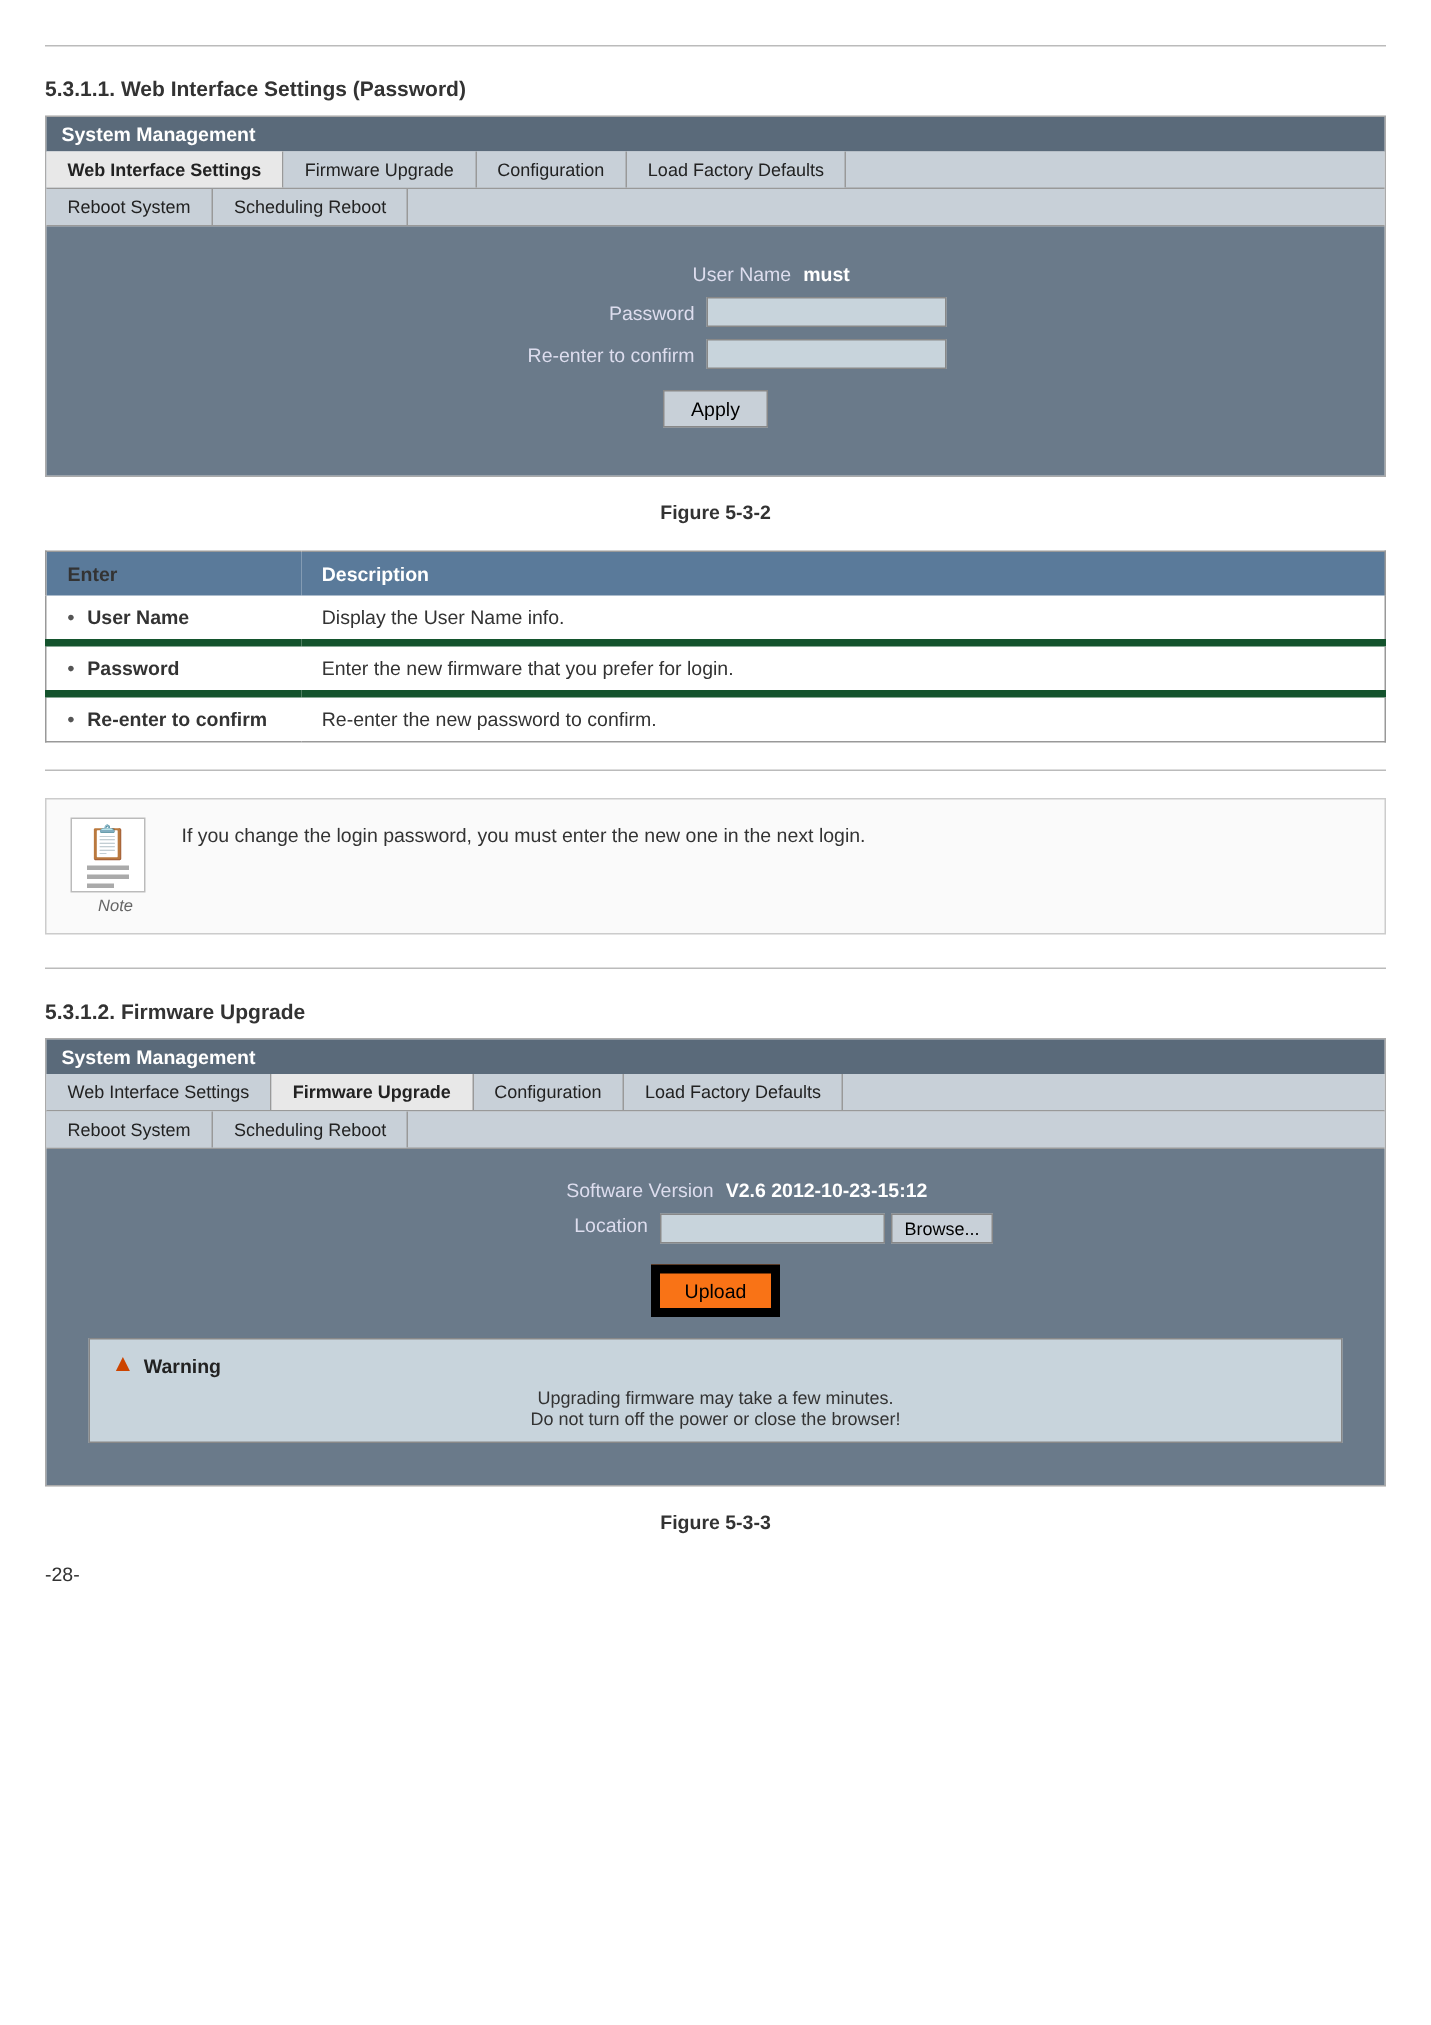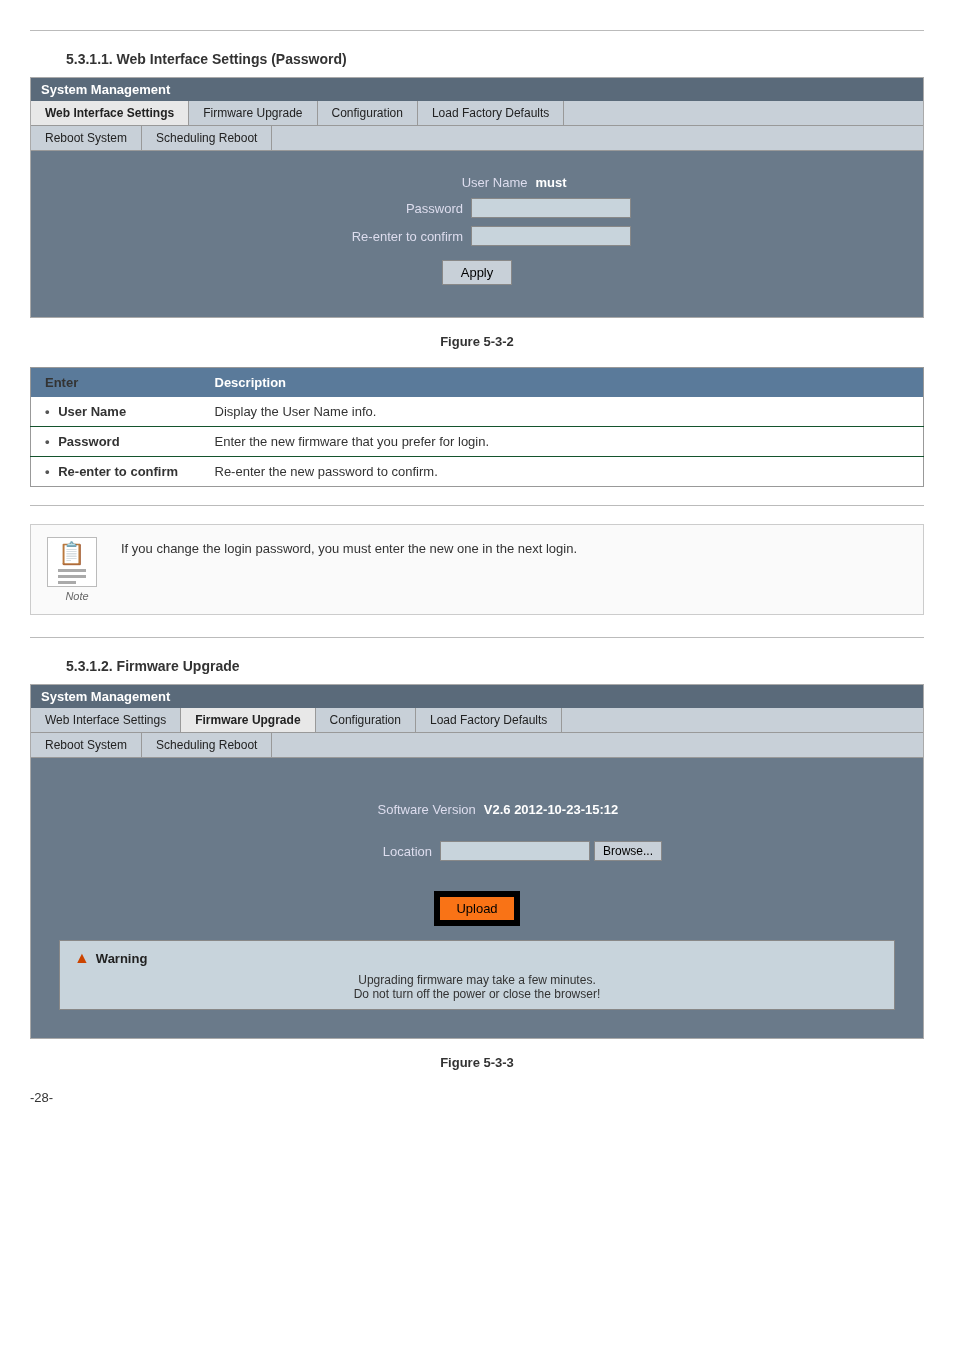--- a/index.html
+++ b/index.html
@@ -10,21 +10,20 @@
       color: #333;
       padding: 20px 30px;
     }
 
     
     .section-heading {
       font-size: 14px;
       font-weight: bold;
       margin-bottom: 10px;
       margin-top: 20px;
-      margin-left: 36px;
     }
 
     
     .sys-panel {
       border: 1px solid #aaa;
       background: #f0f0f0;
       margin-bottom: 16px;
     }
     .sys-panel-title {
       background: #5a6a7a;
@@ -115,21 +114,21 @@
     .desc-table th {
       background: #5a7a9a;
       color: #fff;
       text-align: left;
       padding: 7px 14px;
       font-size: 13px;
       font-weight: bold;
     }
     .desc-table td {
       padding: 7px 14px;
-      border-bottom: 1px solid #14532d;
+      border-bottom: 5px solid #14532d;
       vertical-align: top;
       font-size: 13px;
     }
     .desc-table tr:last-child td { border-bottom: none; }
     .desc-table .col-obj {
       width: 170px;
       font-weight: bold;
       color: #333;
     }
     .bullet { color: #555; margin-right: 5px; }
@@ -183,24 +182,22 @@
       padding-top: 4px;
     }
 
     
     .fw-panel-body {
       background: #6a7a8a;
       padding: 20px 20px;
     }
     .fw-info-row {
       display: flex;
-      align-items: center;
       justify-content: center;
       margin-bottom: 8px;
-      margin-top: 24px;
     }
     .fw-label {
       color: #dde;
       font-size: 13px;
       text-align: right;
       min-width: 140px;
       margin-right: 8px;
     }
     .fw-value {
       color: #fff;

